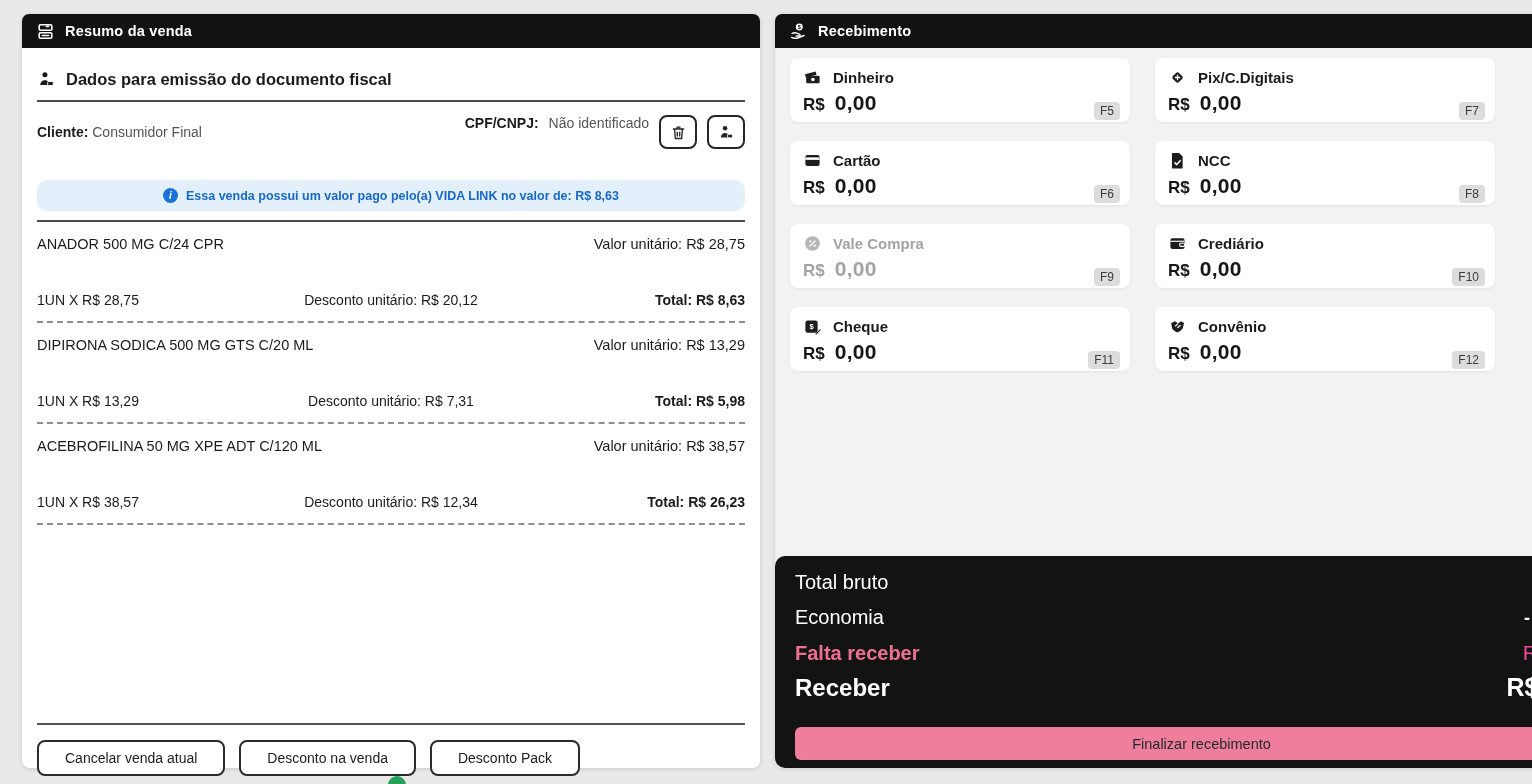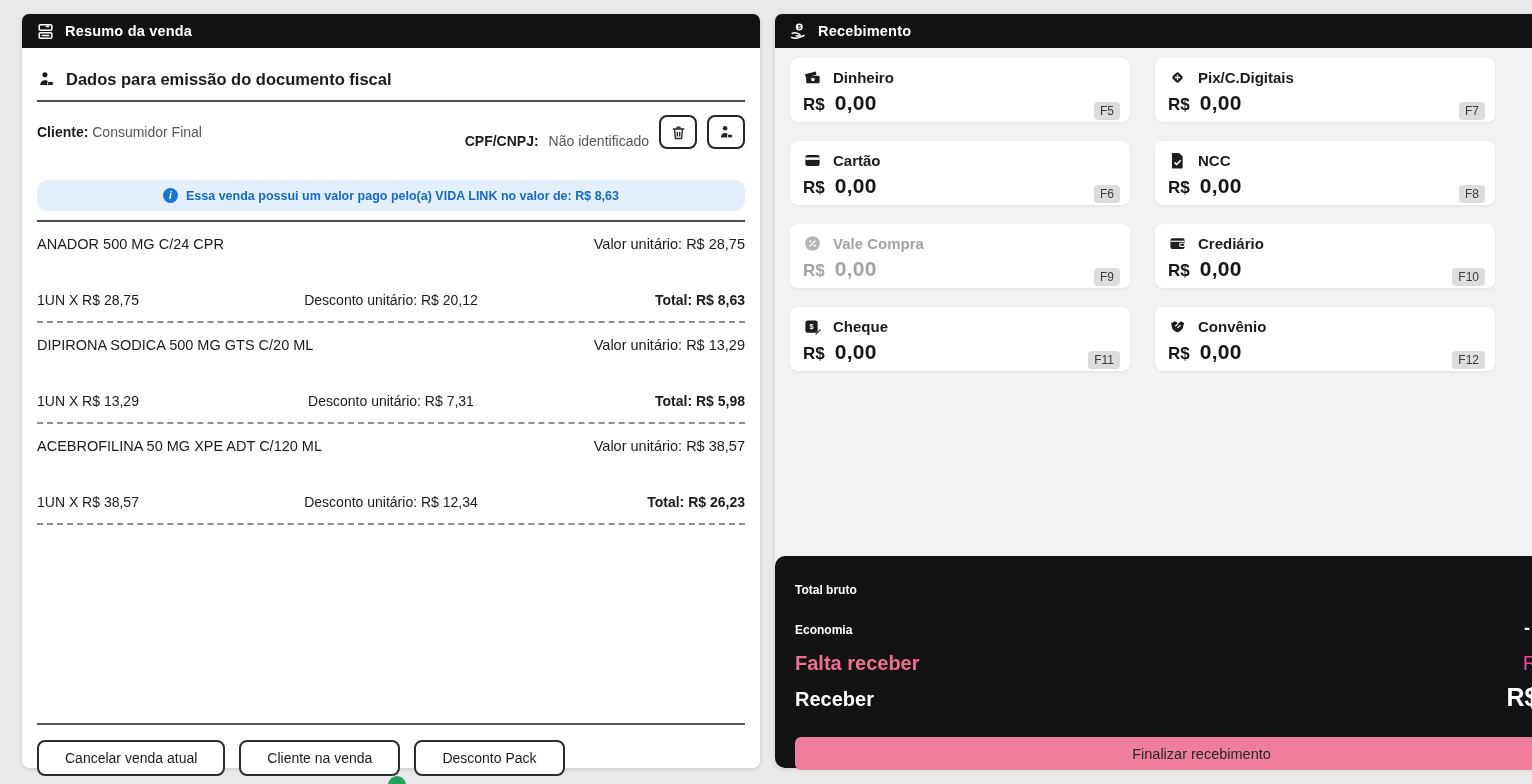--- a/index.html
+++ b/index.html
@@ -19,21 +19,21 @@
 
   .section-title-row { display:flex; align-items:center; gap:10px; margin-top:22px; }
   .section-title-row .st-icon { width:19px; height:19px; color:#1b1b1b; }
   .section-title-row .st-icon svg { width:100%; height:100%; }
   .section-title { font-weight:bold; font-size:16.5px; }
 
   .hard-divider { border-bottom:2px solid #4d4d4d; margin-top:11px; }
 
   .client-row { display:flex; align-items:center; justify-content:space-between; margin-top:13px; height:34px; }
   .client-left { font-size:14px; }
-  .client-right { display:flex; align-items:flex-end; gap:10px; }
+  .client-right { display:flex; align-items:flex-start; gap:10px; }
   .lbl-b { font-weight:bold; }
   .lbl-muted { color:#555; }
   .sq-btn { width:38px; height:34px; border:2px solid #262626; border-radius:8px; background:#fff;
     display:flex; align-items:center; justify-content:center; cursor:pointer; }
   .sq-btn svg { width:17px; height:17px; color:#262626; }
 
   .info-banner { margin-top:31px; background:#e3f0fb; border-radius:10px; height:31px;
     display:flex; align-items:center; justify-content:center; gap:8px; }
   .info-banner .txt { color:#1668cc; font-weight:bold; font-size:12.5px; }
   .info-dot { width:15px; height:15px; border-radius:50%; background:#1a73d6; color:#fff;
@@ -77,26 +77,26 @@
   .pay-amount .cur { font-weight:bold; font-size:17px; }
   .pay-amount .amt { font-weight:bold; font-size:21px; letter-spacing:.3px; }
   .pay-card.disabled { cursor:default; }
   .pay-card.disabled .pay-label, .pay-card.disabled .pay-amount { color:#a3a3a3; }
   .pay-card.disabled .pay-icon { color:#b5b5b5; }
 
   .summary { position:absolute; left:0; right:0; bottom:0; height:212px; background:#131313;
     border-radius:10px; padding:15px 20px 16px; color:#fff; }
   .sum-row { display:flex; justify-content:space-between; align-items:baseline; }
   .sum-row.normal { margin-bottom:12px; }
-  .sum-row.normal .sum-label { font-weight:bold; font-size:12px;margin-top:12px; }
+  .sum-row.normal .sum-label { font-weight:normal; font-size:20px; }
   .sum-row.normal .sum-value { font-weight:bold; font-size:18px; }
   .sum-row.pink { margin-bottom:8px; }
   .sum-row.pink .sum-label { font-weight:bold; font-size:20px; color:#ee7091; }
   .sum-row.pink .sum-value { font-weight:normal; font-size:21px; color:#ec4899; }
-  .sum-row.big .sum-label { font-weight:bold; font-size:20px; }
+  .sum-row.big .sum-label { font-weight:bold; font-size:24px; }
   .sum-row.big .sum-value { font-weight:bold; font-size:25px; }
   .finalize-btn { margin-top:25px; width:100%; height:33px; border:none; border-radius:6px;
     background:#ee7e9b; color:#23292e; font-family:inherit; font-size:14.5px; cursor:pointer;text-align:center; }
 
   .green-dot { position:absolute; left:388px; top:776px; width:18px; height:18px;
     border-radius:50%; background:#27a05c; cursor:pointer; }
 </style>
 </head>
 <body>
 
@@ -194,21 +194,21 @@
             <span class="disc">Desconto unitário: R$ 12,34</span>
             <span class="tot">Total: R$ 26,23</span>
           </div>
         </div>
       </div>
 
     <div class="left-footer">
       <div class="foot-divider"></div>
       <div class="foot-buttons" id="foot-buttons">
           <button class="outline-btn">Cancelar venda atual</button>
-          <button class="outline-btn">Cliente na venda</button>
+          <button class="outline-btn">Desconto na venda</button>
           <button class="outline-btn">Desconto Pack</button>
         </div>
     </div>
   </div>
 </div>
 
 <div class="right-card">
   <div class="panel-header">
     <span class="ph-icon">
       <svg viewBox="0 0 24 24">

